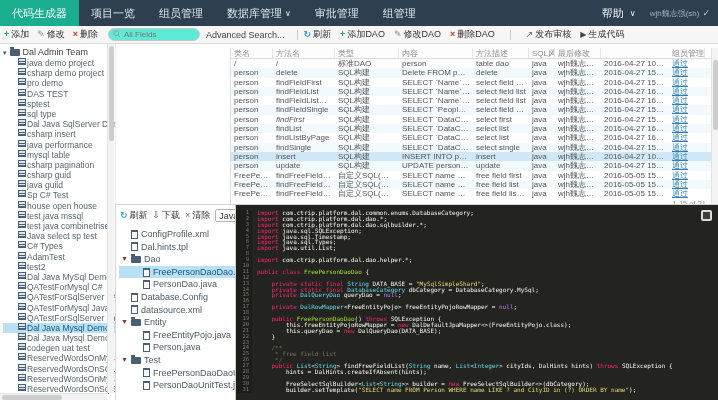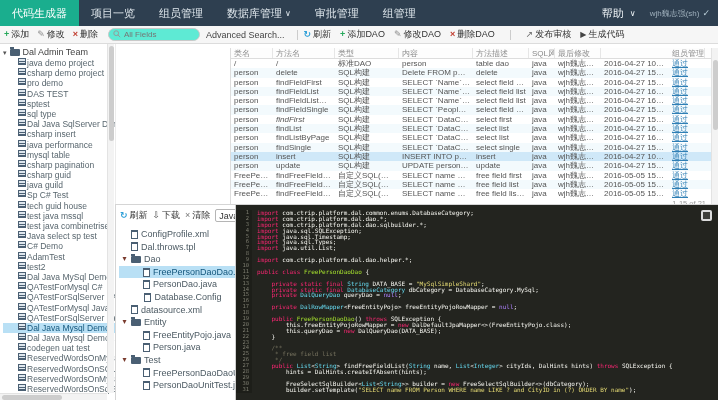--- a/index.html
+++ b/index.html
@@ -257,37 +257,37 @@
         <div class="tree-item">
           <span class="i-grid"></span>
           <span>java guild</span>
         </div>
         <div class="tree-item">
           <span class="i-grid"></span>
           <span>Sp C# Test</span>
         </div>
         <div class="tree-item">
           <span class="i-grid"></span>
-          <span>tech guid house</span>
+          <span>house open house</span>
         </div>
         <div class="tree-item">
           <span class="i-grid"></span>
           <span>test java mssql</span>
         </div>
         <div class="tree-item">
           <span class="i-grid"></span>
           <span>test java combinetriser</span>
         </div>
         <div class="tree-item">
           <span class="i-grid"></span>
           <span>Java select sp test</span>
         </div>
         <div class="tree-item">
           <span class="i-grid"></span>
-          <span>C# Demo</span>
+          <span>C# Types</span>
         </div>
         <div class="tree-item">
           <span class="i-grid"></span>
           <span>AdamTest</span>
         </div>
         <div class="tree-item">
           <span class="i-grid"></span>
           <span>test2</span>
         </div>
         <div class="tree-item">
@@ -557,38 +557,38 @@
       </div>
       <div class="filetree">
           <div class="ft-item" style="padding-left: 2px;">
             <span class="ft-pad"></span>
             <span class="i-file"></span>
             <span>ConfigProfile.xml</span>
           </div>
           <div class="ft-item" style="padding-left: 2px;">
             <span class="ft-pad"></span>
             <span class="i-file"></span>
-            <span>Dal.throws.tpl</span>
+            <span>Dal.hints.tpl</span>
           </div>
           <div class="ft-item" style="padding-left: 2px;">
             <span class="ft-caret">▾</span>
             <span class="i-folder"></span>
             <span>Dao</span>
           </div>
           <div class="ft-item selected" style="padding-left: 14px;">
             <span class="ft-pad"></span>
             <span class="i-file"></span>
             <span>FreePersonDaoDao.java</span>
           </div>
           <div class="ft-item" style="padding-left: 14px;">
             <span class="ft-pad"></span>
             <span class="i-file"></span>
             <span>PersonDao.java</span>
           </div>
-          <div class="ft-item" style="padding-left: 2px; justify-content: center;">
+          <div class="ft-item" style="padding-left: 2px;">
             <span class="ft-pad"></span>
             <span class="i-file"></span>
             <span>Database.Config</span>
           </div>
           <div class="ft-item" style="padding-left: 2px;">
             <span class="ft-pad"></span>
             <span class="i-file"></span>
             <span>datasource.xml</span>
           </div>
           <div class="ft-item" style="padding-left: 2px;">

